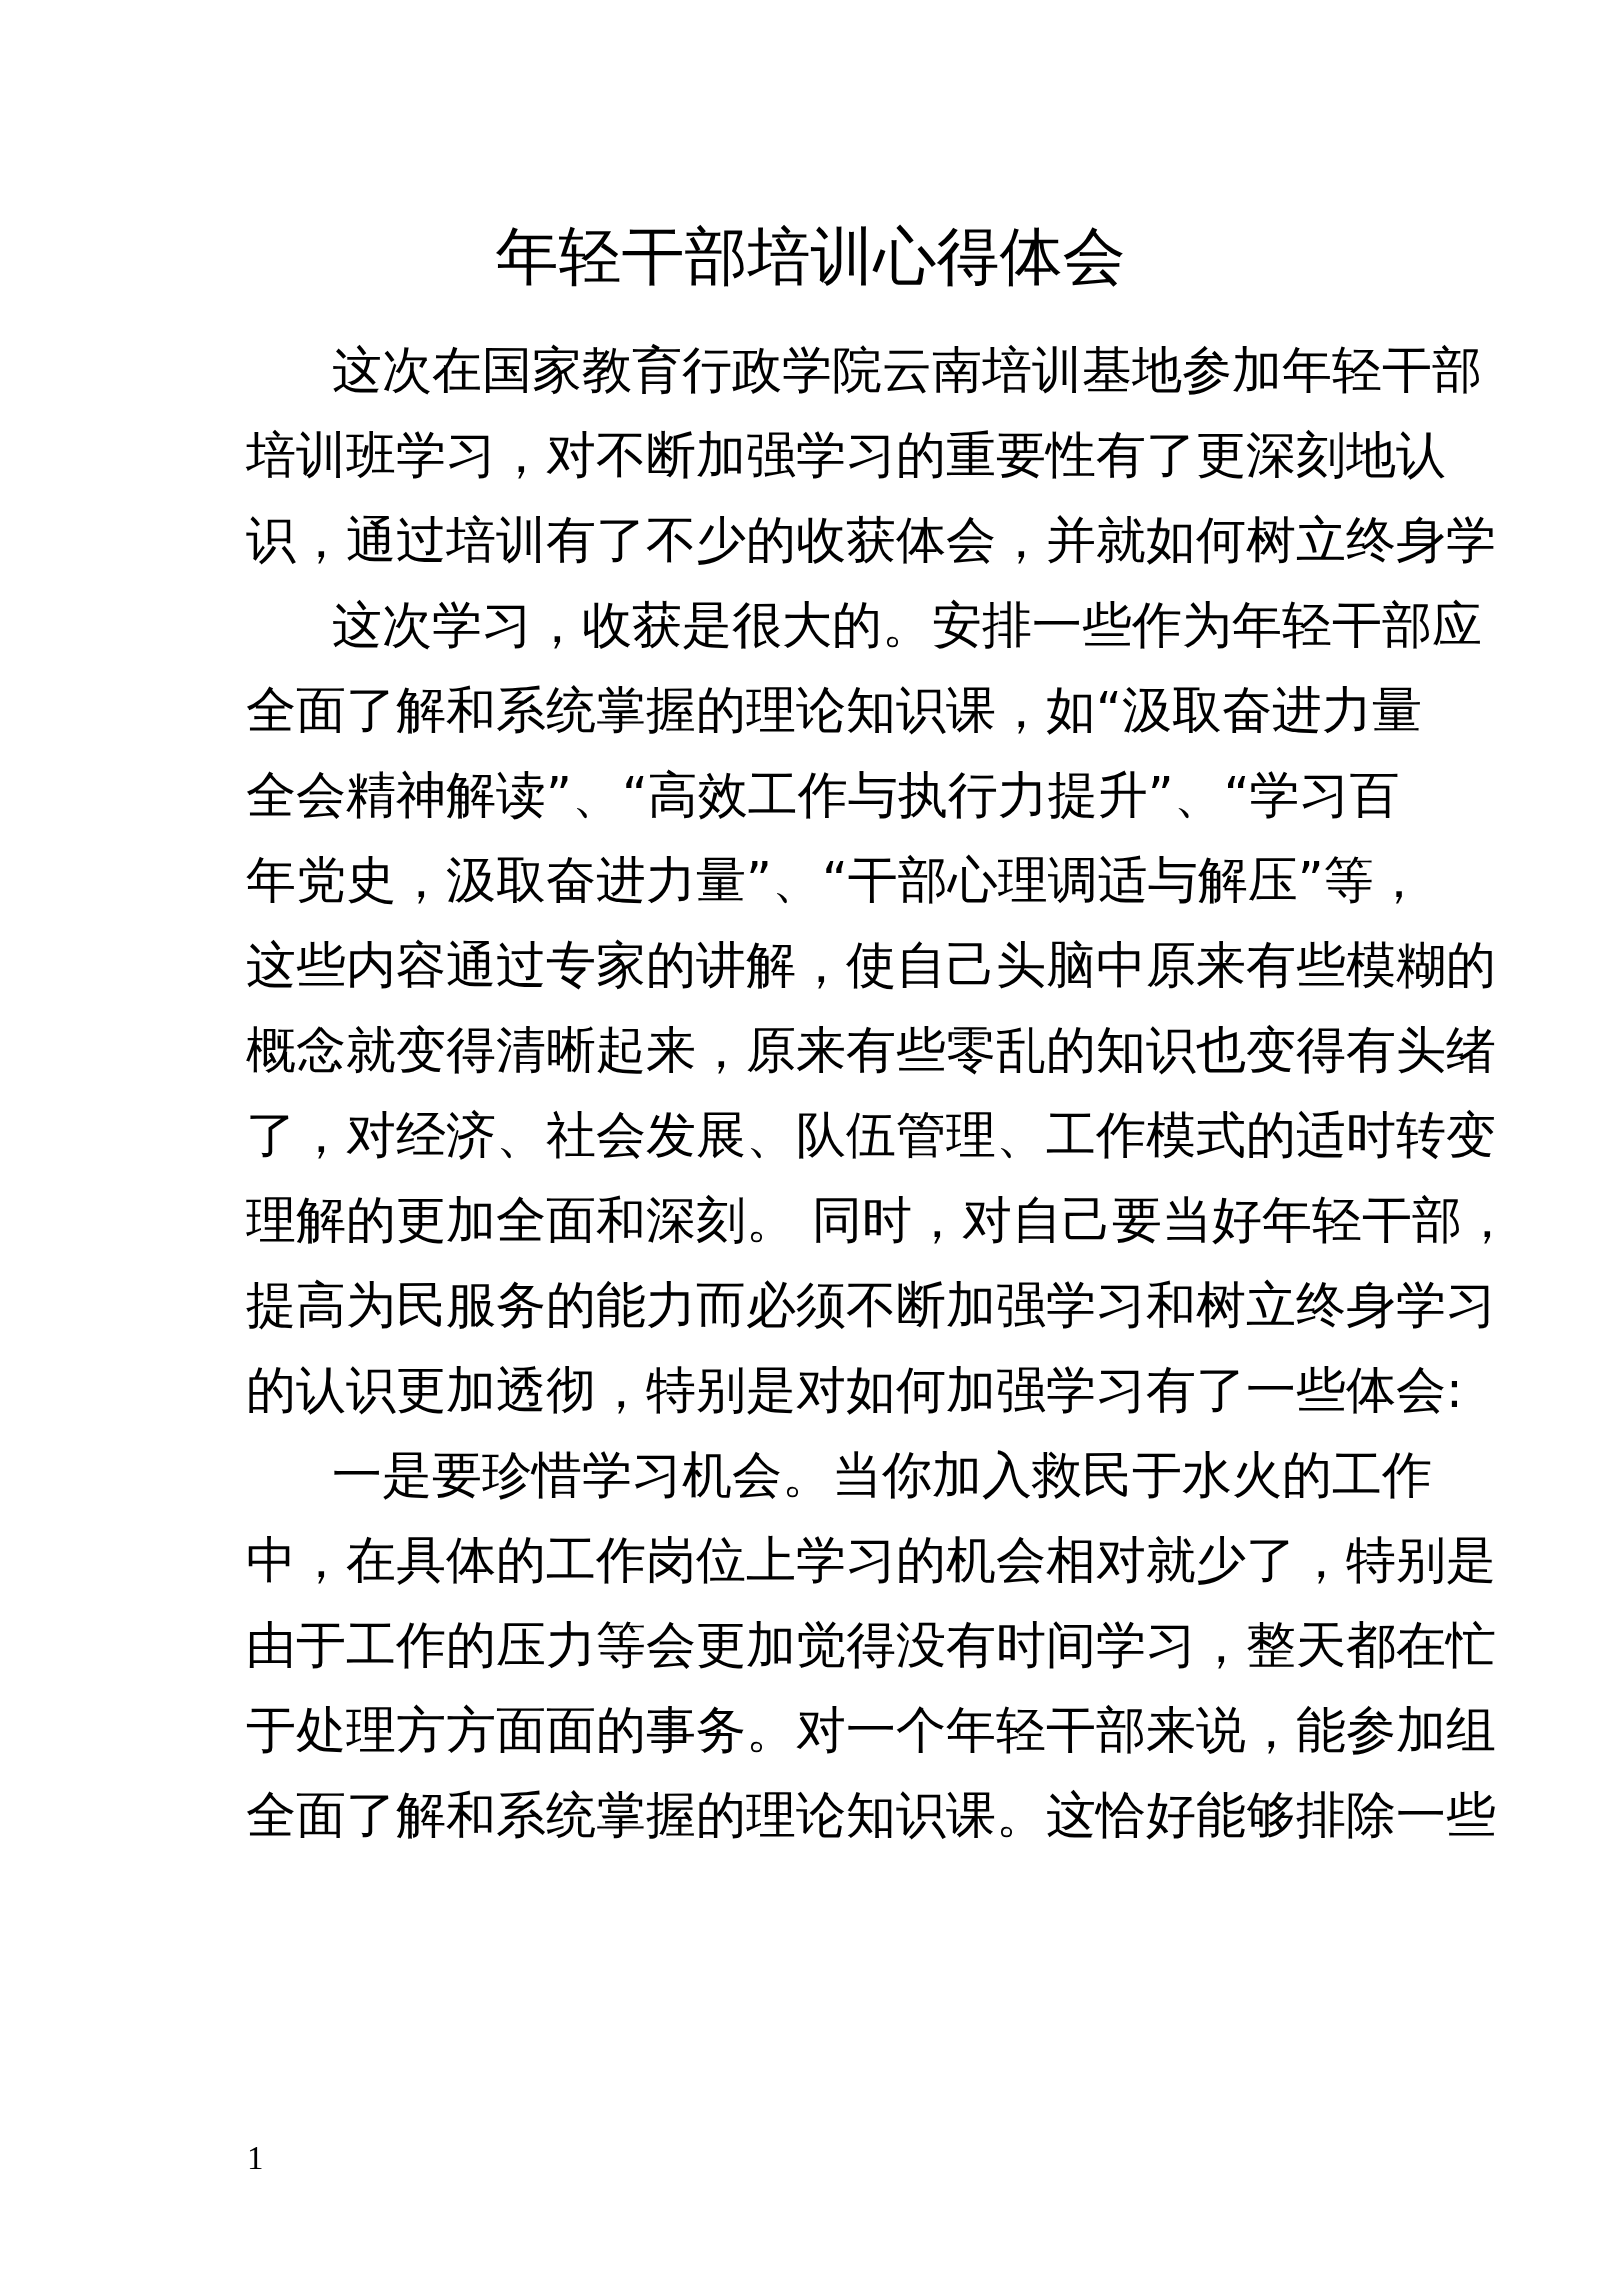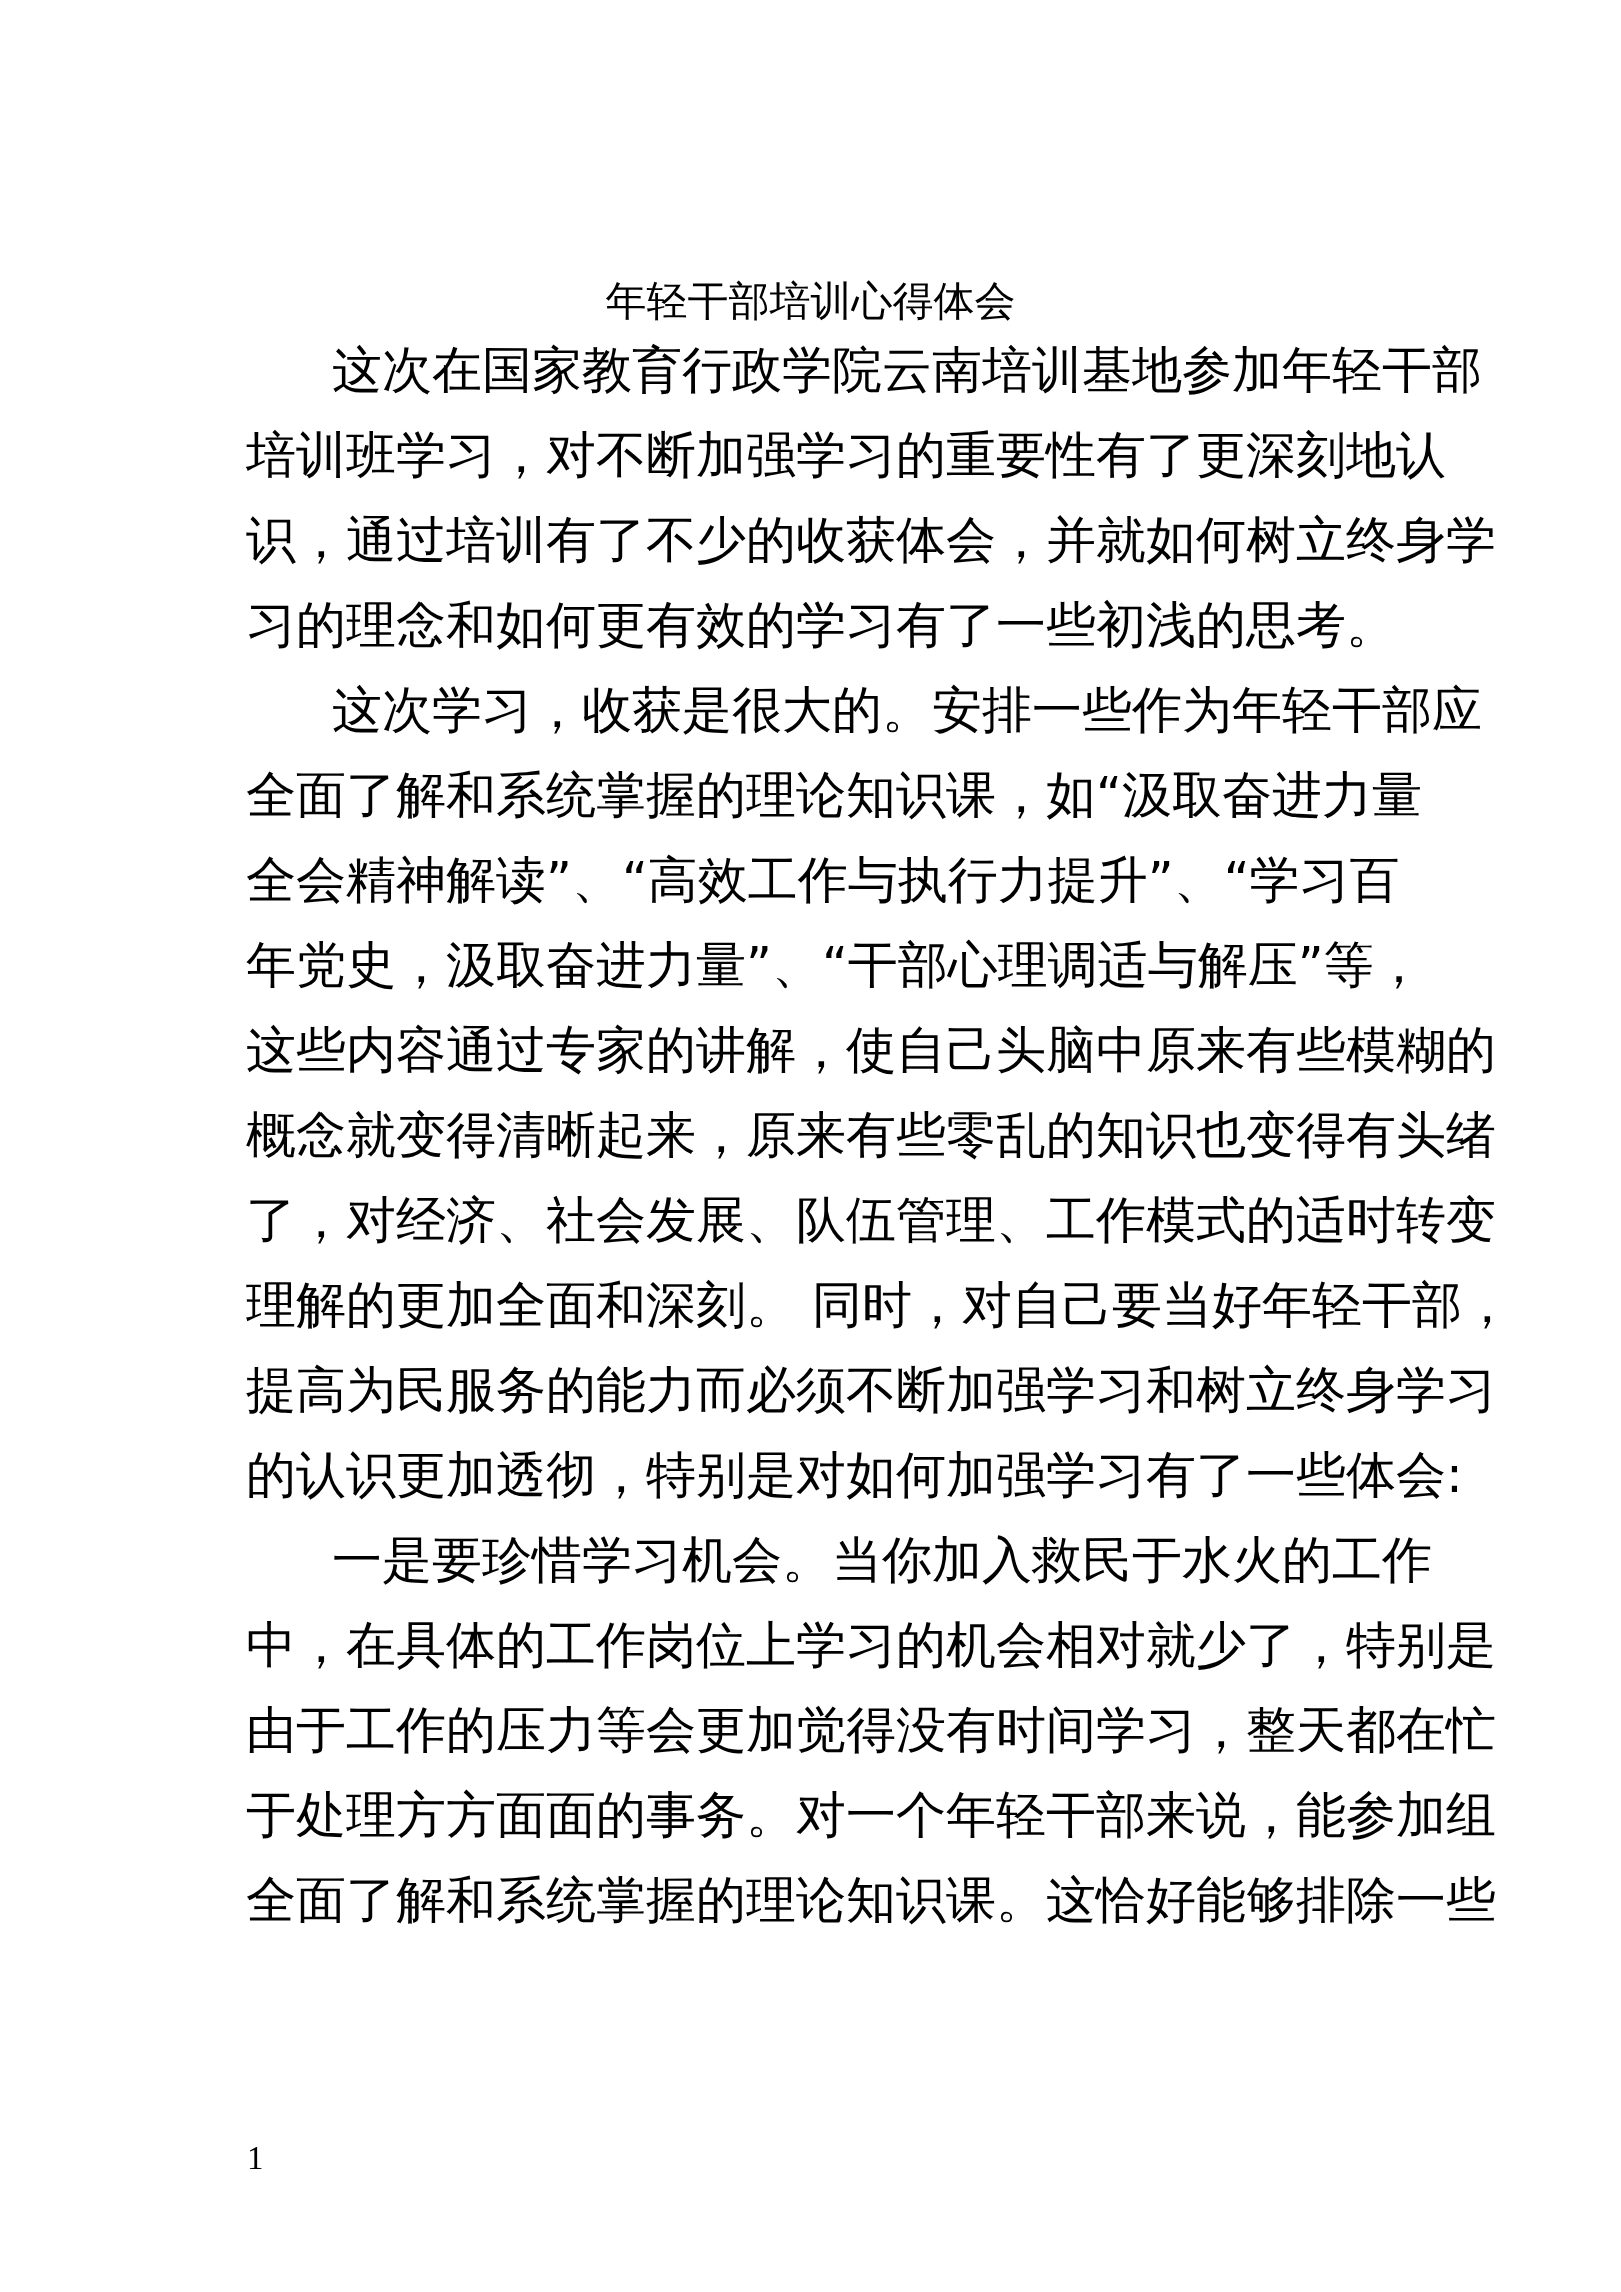--- a/index.html
+++ b/index.html
@@ -1,39 +1,38 @@
 <!DOCTYPE html>
 <html><head>
 <meta charset="utf-8">
 <style>
   html, body { margin: 0; padding: 0; background: #ffffff; }
   body { width: 1621px; height: 2293px; position: relative; overflow: hidden;
          font-family: "DejaVu Sans", "Liberation Sans", sans-serif; color: #000; }
   .page { position: absolute; left: 0; top: 0; width: 1621px; height: 2293px; background: #fff; }
   .title { position: absolute; left: 0; top: 218px; width: 1621px; text-align: center;
-           font-size: 41px; line-height: 78px; letter-spacing: 0px; margin-top: 44px; }
+           font-size: 63px; line-height: 78px; letter-spacing: 0px; }
   .body { position: absolute; left: 246px; top: 328px; width: 1137px; }
   .line { display: block; height: 85px; line-height: 85px; font-size: 50px;
           white-space: nowrap; text-align: justify; text-align-last: justify; }
   .line.indent { padding-left: 86px; }
   .line.short { text-align-last: left; }
   .pagenum { position: absolute; left: 247px; top: 2140px; font-size: 33px;
              font-family: "Liberation Serif", "DejaVu Serif", serif; }
 </style>
 </head>
 <body>
 
 <div class="page">
   <div class="title">年轻干部培训心得体会</div>
 
   <div class="body">
     <span class="line indent">这次在国家教育行政学院云南培训基地参加年轻干部</span>
     <span class="line">培训班学习，对不断加强学习的重要性有了更深刻地认</span>
     <span class="line">识，通过培训有了不少的收获体会，并就如何树立终身学</span>
-    <span class="line short">习的理念和如何更有效的学习有了一些初浅的思考。</span>
     <span class="line indent">这次学习，收获是很大的。安排一些作为年轻干部应</span>
     <span class="line">全面了解和系统掌握的理论知识课，如“汲取奋进力量</span>
     <span class="line">全会精神解读”、“高效工作与执行力提升”、“学习百</span>
     <span class="line">年党史，汲取奋进力量”、“干部心理调适与解压”等，</span>
     <span class="line">这些内容通过专家的讲解，使自己头脑中原来有些模糊的</span>
     <span class="line">概念就变得清晰起来，原来有些零乱的知识也变得有头绪</span>
     <span class="line">了，对经济、社会发展、队伍管理、工作模式的适时转变</span>
     <span class="line">理解的更加全面和深刻。 同时，对自己要当好年轻干部，</span>
     <span class="line">提高为民服务的能力而必须不断加强学习和树立终身学习</span>
     <span class="line short">的认识更加透彻，特别是对如何加强学习有了一些体会:</span>

